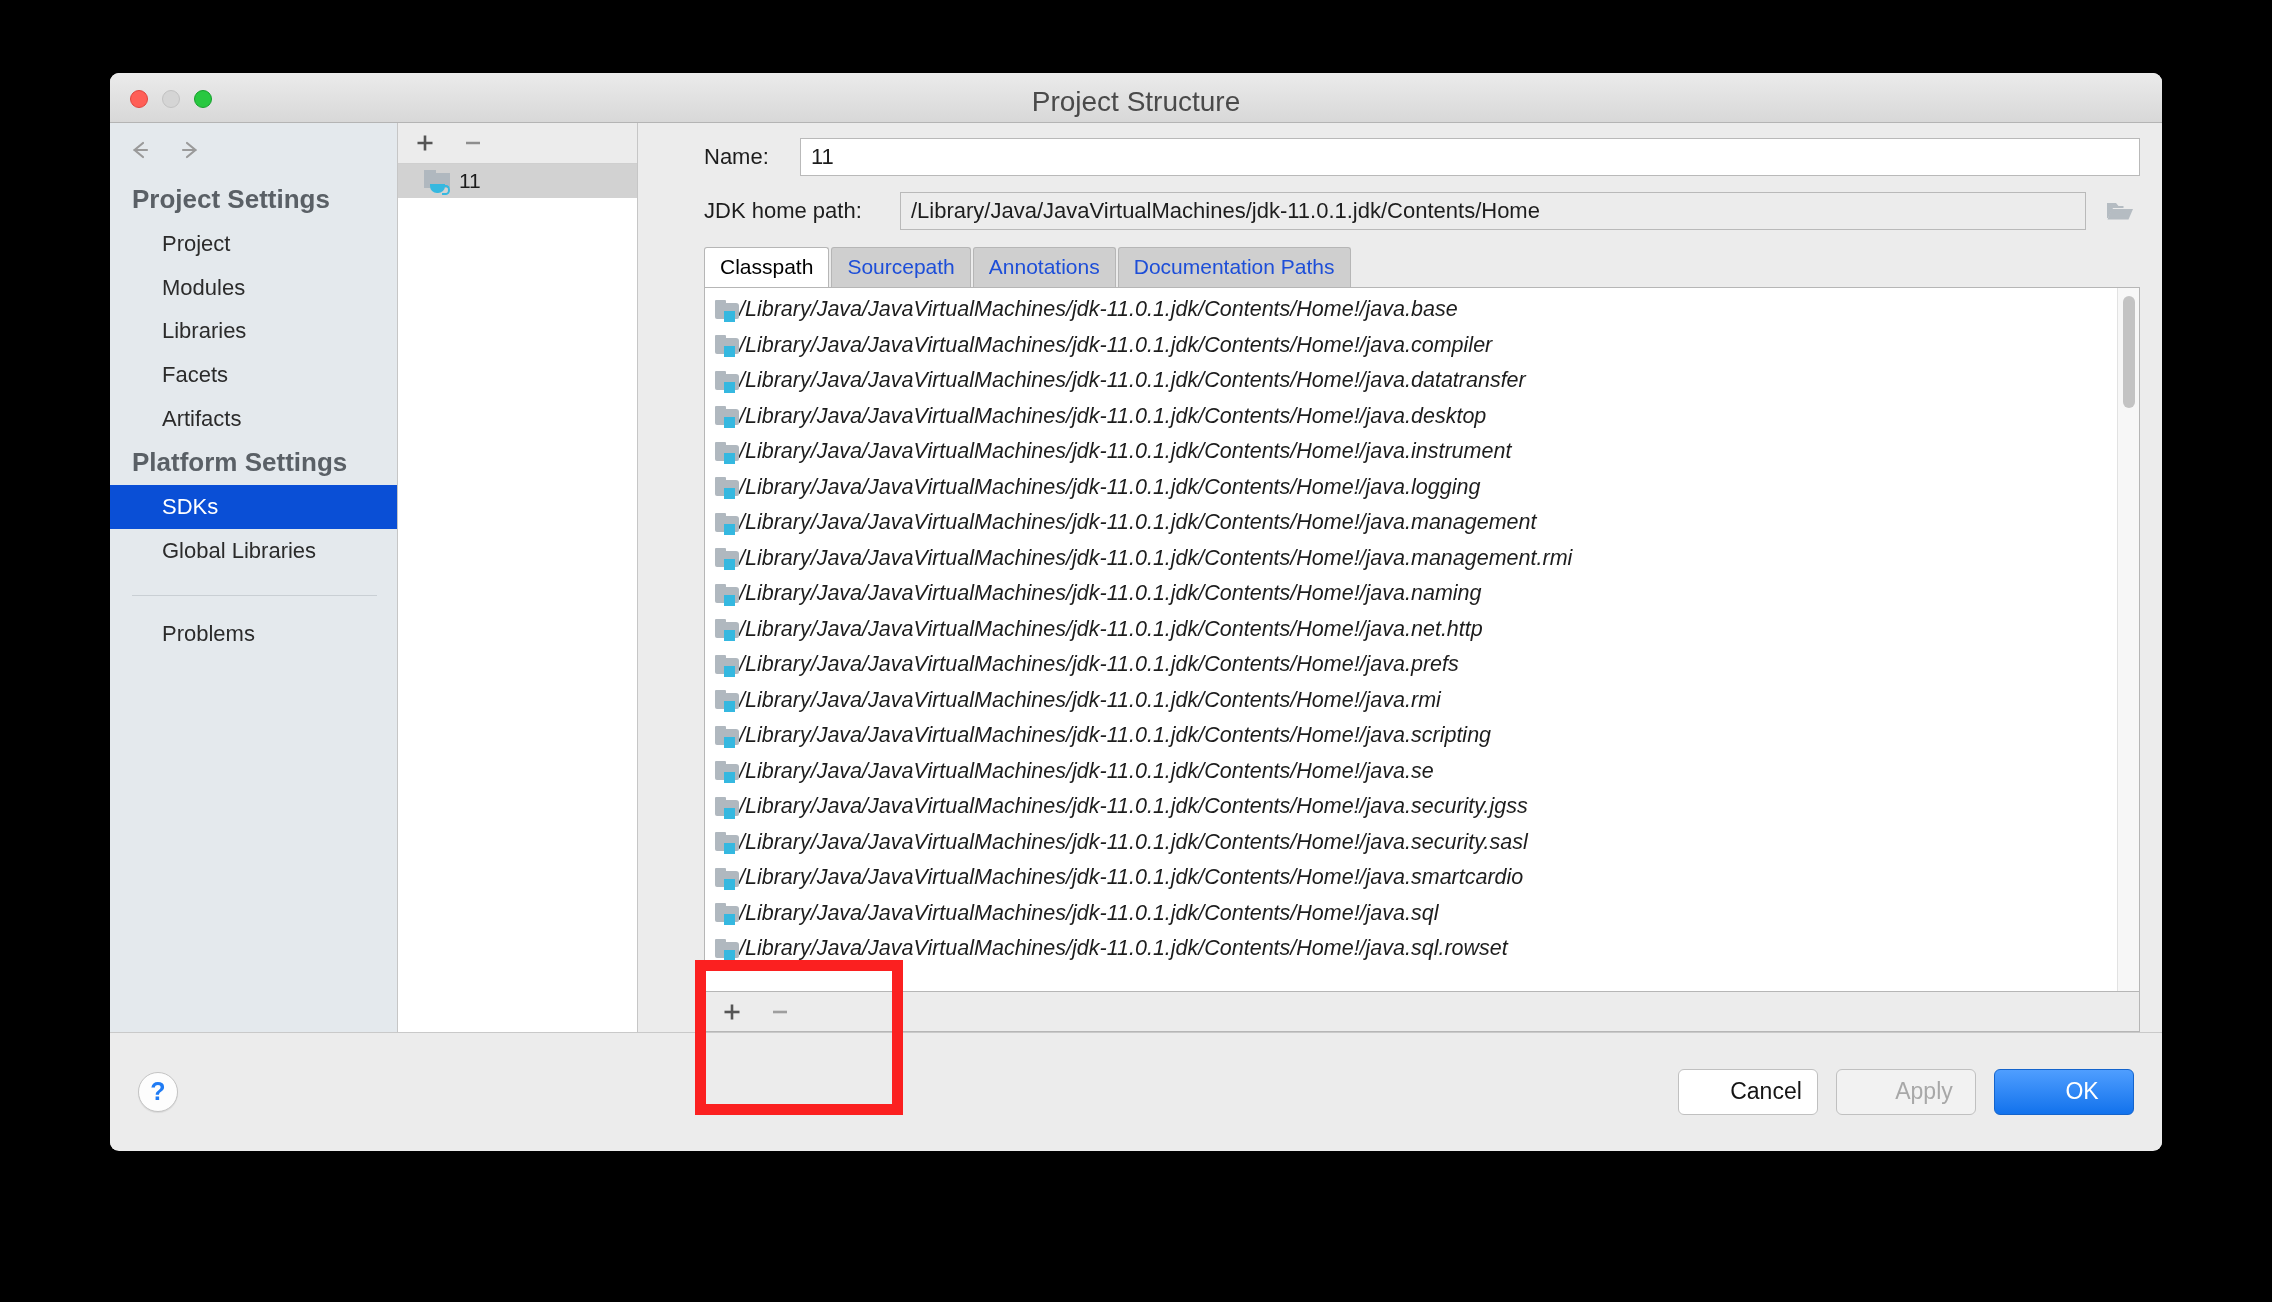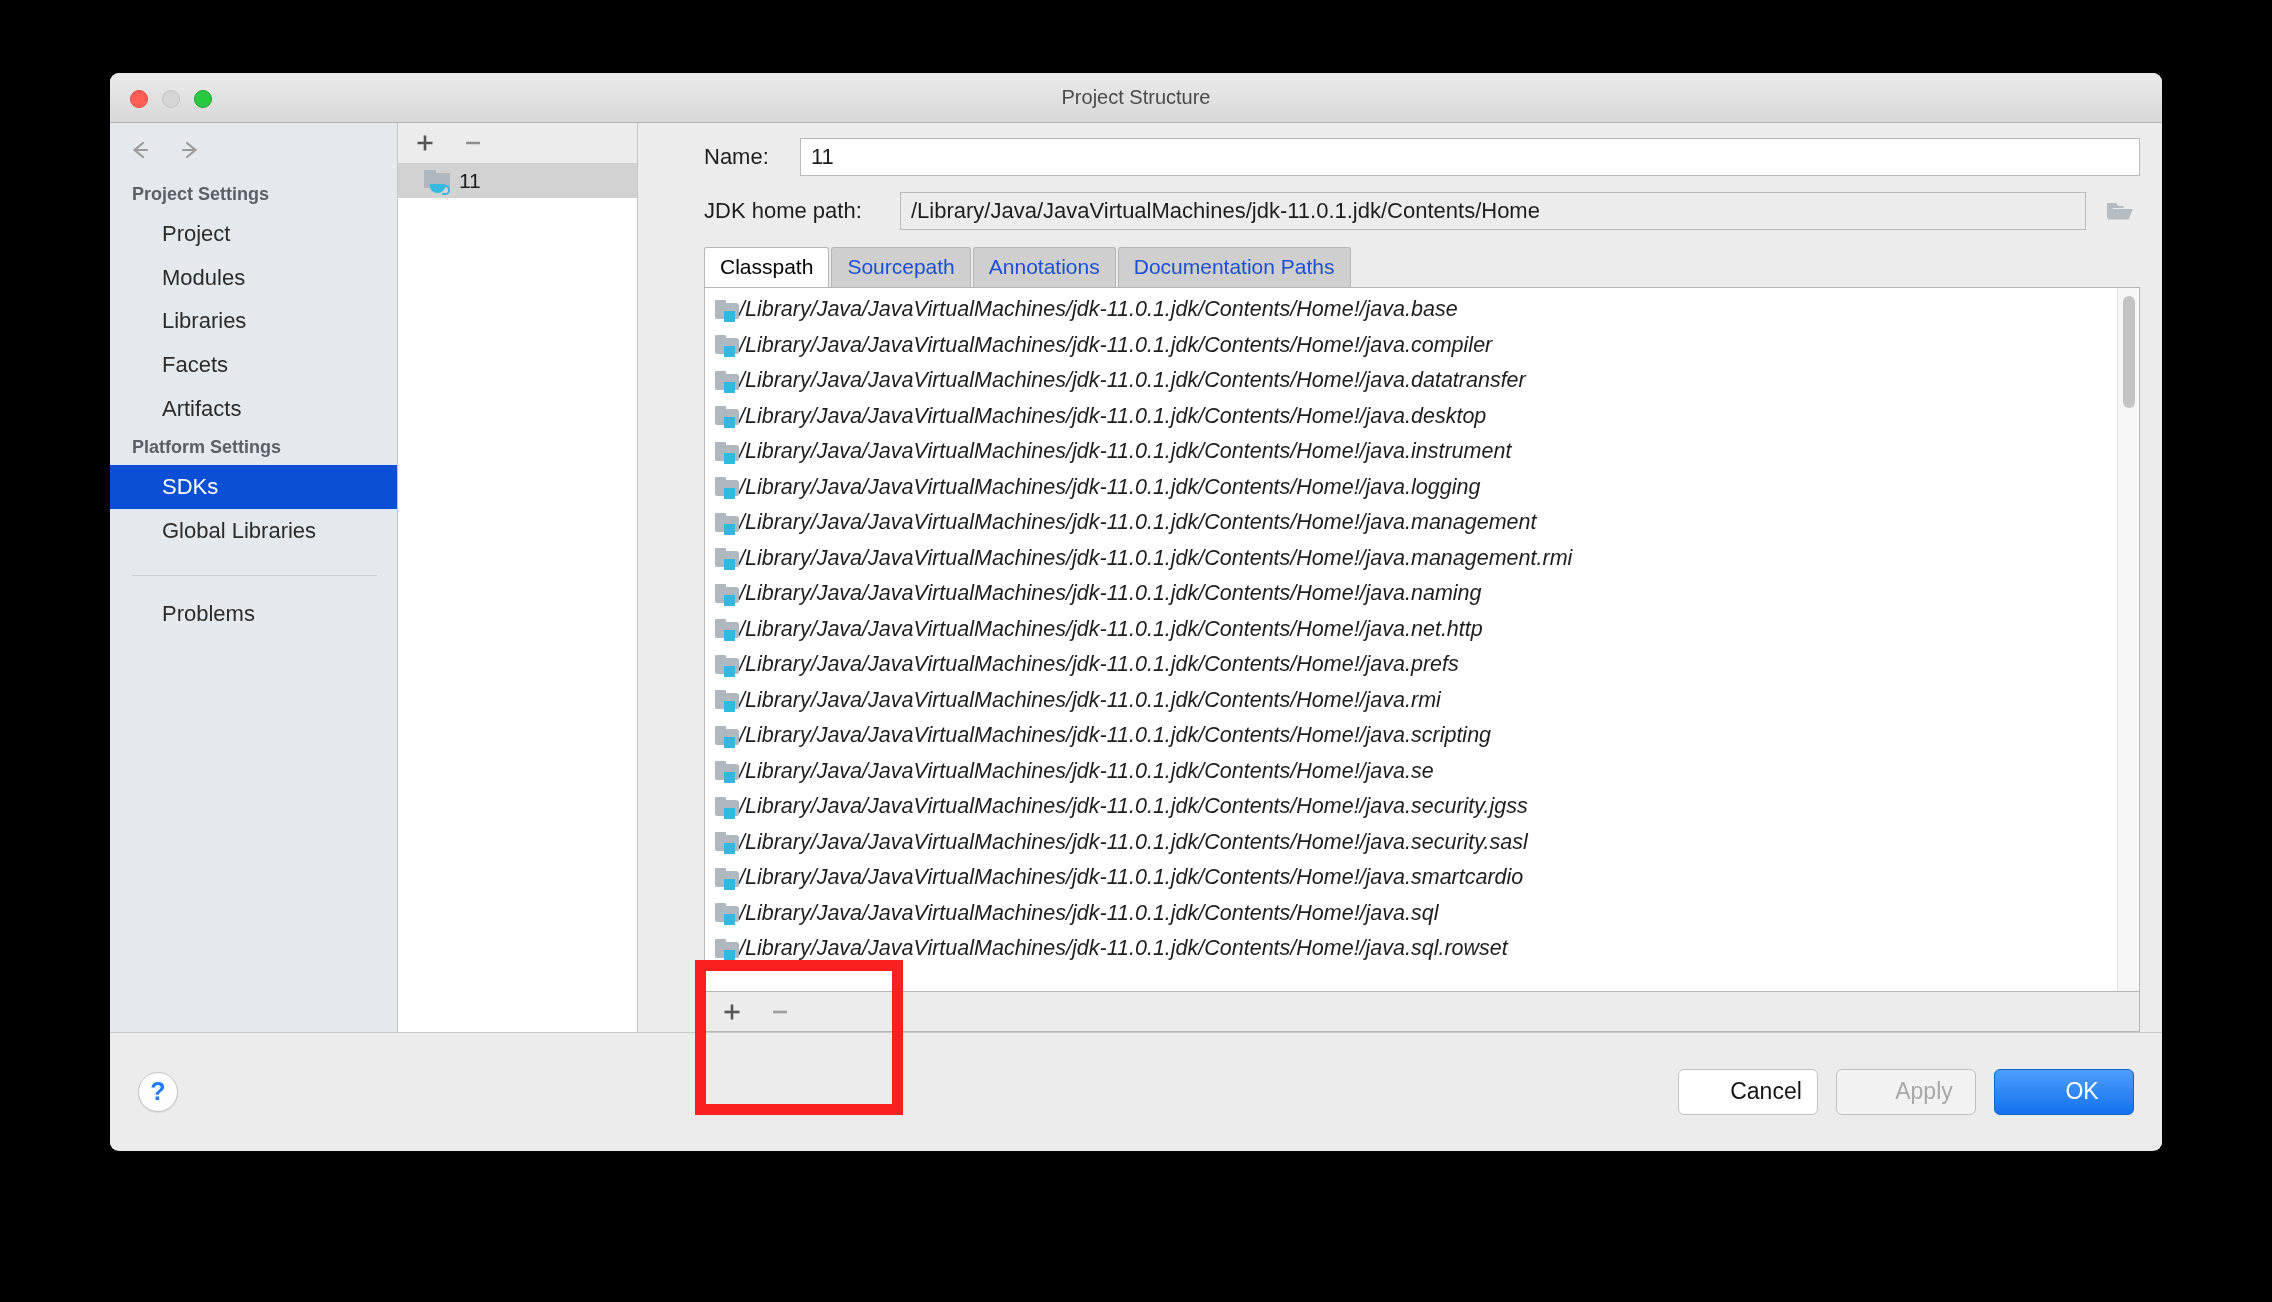--- a/index.html
+++ b/index.html
@@ -25,21 +25,21 @@
   #titlebar {
     position: relative;
     height: 50px;
     background: linear-gradient(to bottom, #ebebeb 0%, #d8d8d8 100%);
     border-bottom: 1px solid #b4b4b4;
   }
   #title-text {
     position: absolute;
     left: 0; right: 0; top: 13px;
     text-align: center;
-    font-size: 20px;
+    font-size: 28px;
     color: #4a4a4a;
   }
   .traffic {
     position: absolute;
     top: 17px;
     width: 18px; height: 18px;
     border-radius: 50%;
   }
   .traffic.close  { left: 20px;  background: #ff5f57; border: 1px solid #e0443e; }
   .traffic.min    { left: 52px;  background: #d5d5d5; border: 1px solid #c2c2c2; }
@@ -64,21 +64,21 @@
     height: 54px;
     display: flex;
     align-items: center;
     padding-left: 16px;
     gap: 22px;
   }
   .nav-arrow { width: 28px; height: 28px; }
   .nav-arrow svg { display:block; }
 
   .group-header {
-    font-size: 18px;
+    font-size: 26px;
     font-weight: bold;
     color: #5a6066;
     padding: 7px 0 7px 22px;
   }
   .nav-item {
     font-size: 22px;
     color: #2b2b2b;
     padding: 7px 18px 7px 52px;
     line-height: 1.35;
   }

